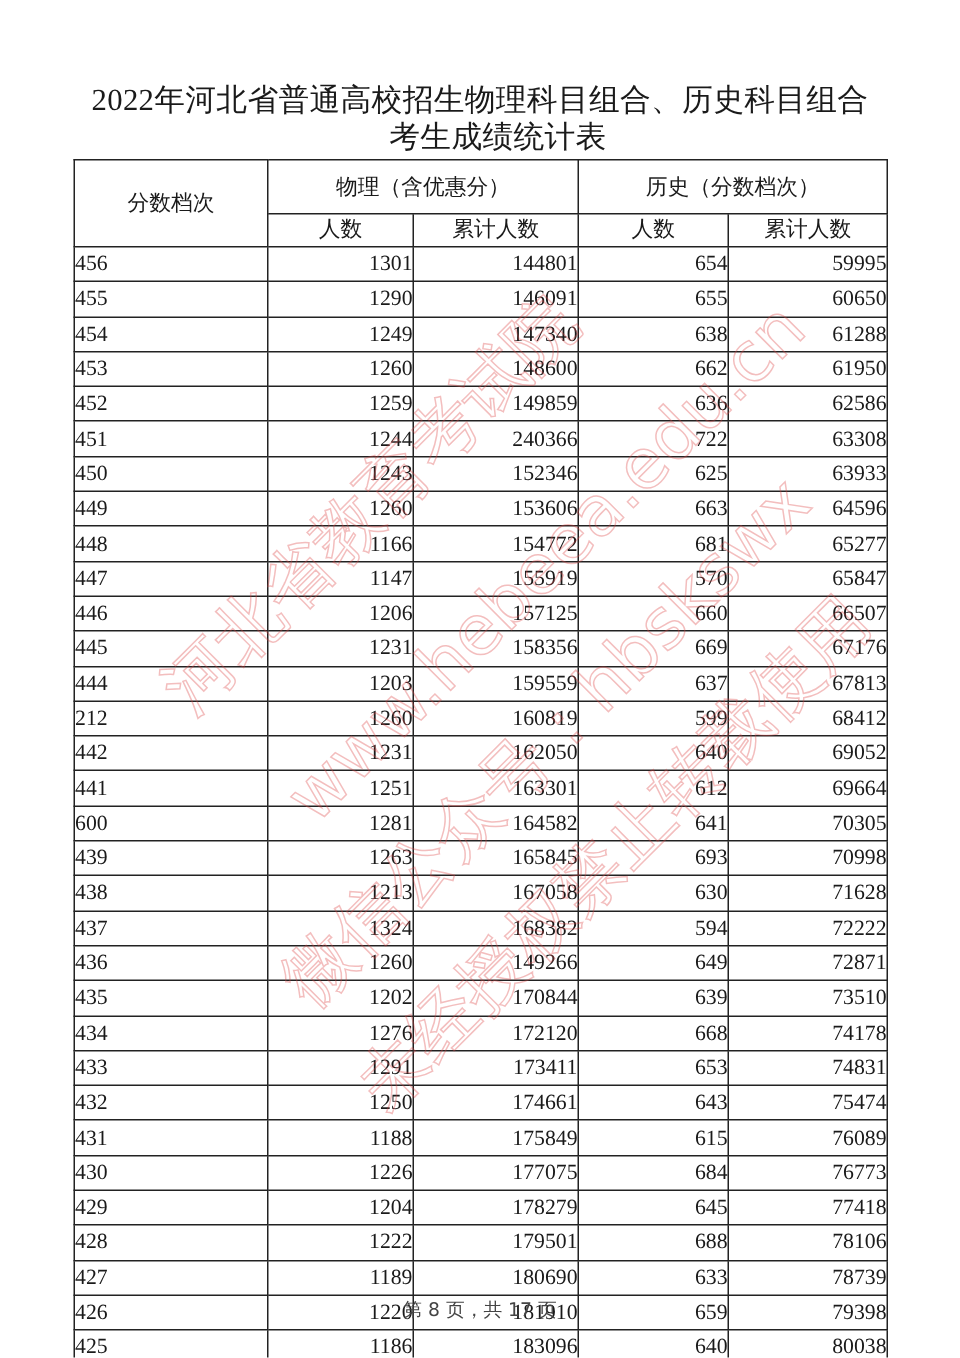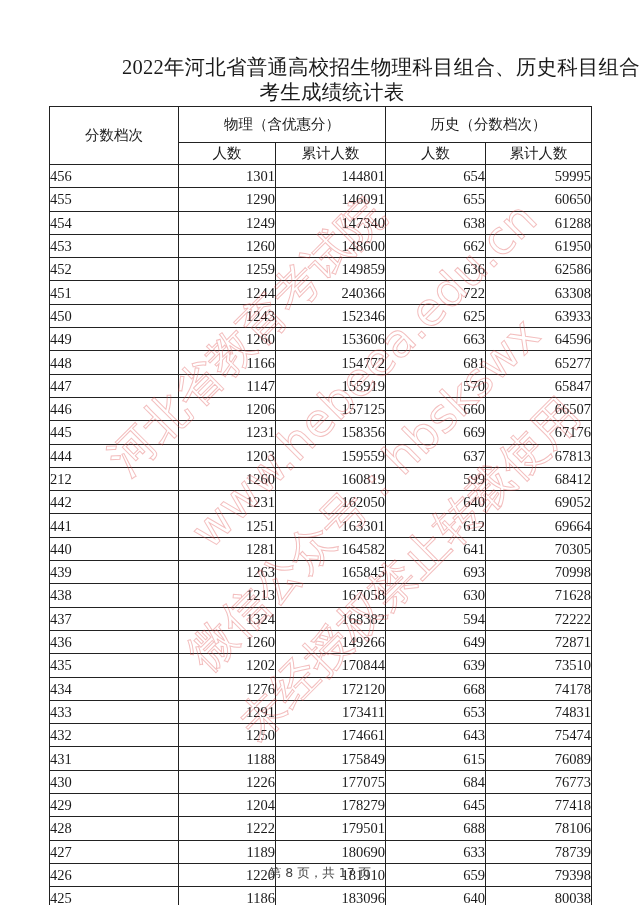--- a/index.html
+++ b/index.html
@@ -4,21 +4,21 @@
 <style>
   html, body { margin: 0; padding: 0; }
   body {
     width: 640px; height: 905px; background: #ffffff; position: relative; overflow: hidden;
     font-family: "Liberation Serif", "DejaVu Serif", serif; color: #1a1a1a;
   }
   .title {
     position: absolute; left: 0; width: 640px; text-align: center;
     font-size: 20.5px; line-height: 26px; letter-spacing: 0.2px;
   }
-  .title.l1 { top: 54px; text-align: right; }
+  .title.l1 { top: 54px; }
   .title.l2 { top: 79px; margin-left: 12px; }
   table.stats {
     position: absolute; left: 49px; top: 106px;
     border-collapse: collapse; table-layout: fixed;
     width: 542px;
   }
   table.stats td, table.stats th {
     border: 1.5px solid #222; padding: 0; font-weight: normal;
     font-size: 14.5px;
   }
@@ -177,21 +177,21 @@
         <td class="num">69052</td>
       </tr>
       <tr>
         <td class="score">441</td>
         <td class="num">1251</td>
         <td class="num">163301</td>
         <td class="num">612</td>
         <td class="num">69664</td>
       </tr>
       <tr>
-        <td class="score">440</td>
+        <td class="score">600</td>
         <td class="num">1281</td>
         <td class="num">164582</td>
         <td class="num">641</td>
         <td class="num">70305</td>
       </tr>
       <tr>
         <td class="score">439</td>
         <td class="num">1263</td>
         <td class="num">165845</td>
         <td class="num">693</td>

